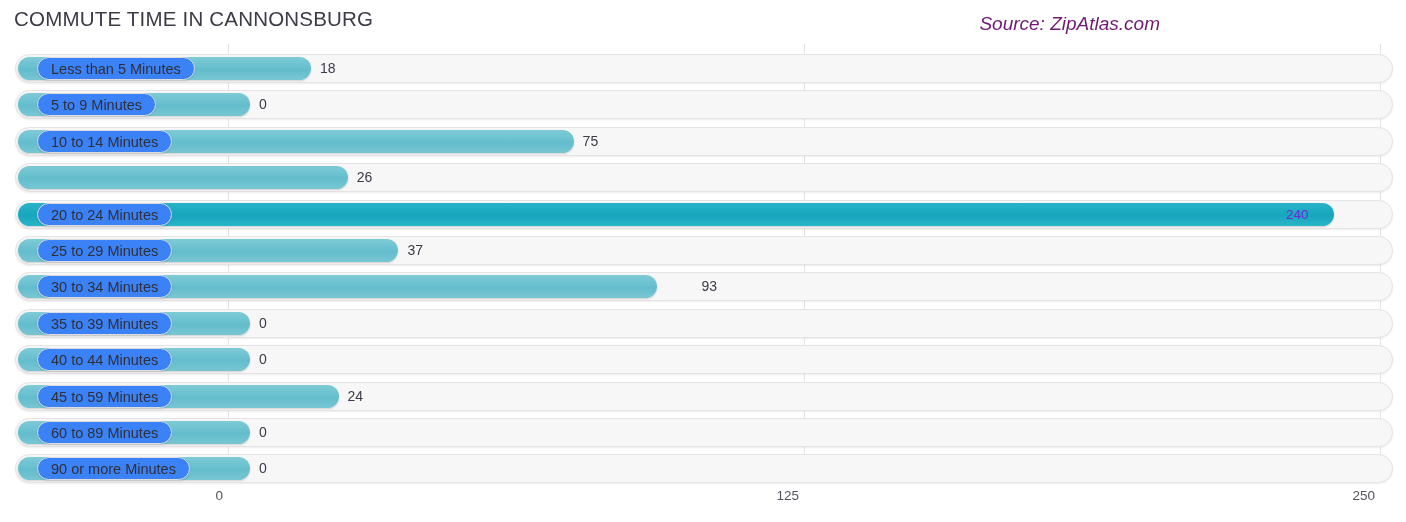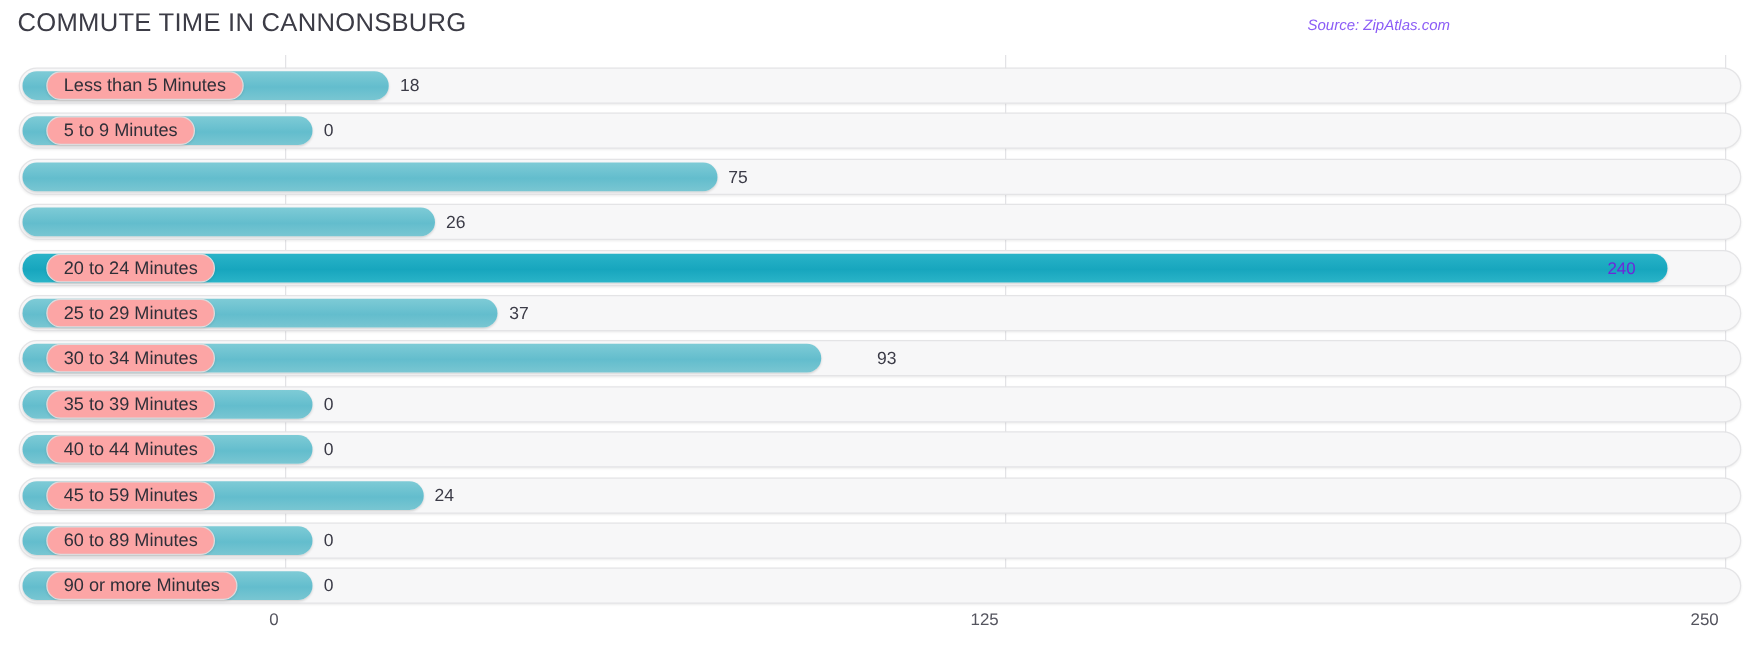--- a/index.html
+++ b/index.html
@@ -30,23 +30,23 @@
     font-size: 20.5px;
     letter-spacing: 0.2px;
     color: #3c3c46;
     font-weight: 400;
     white-space: nowrap;
   }
   #chart-source {
     position: absolute;
     right: 12px;
     top: 13px;
-    font-size: 12px;
+    font-size: 19px;
     font-style: italic;
-    color: #8b5cf6;
+    color: #701a75;
     white-space: nowrap;
   }
 
   
   #plot-area {
     position: absolute;
     left: 0;
     top: 44px;
     width: 1406px;
     height: 438px;
@@ -90,21 +90,21 @@
   .bar-row.highlight .bar-fill {
     background: linear-gradient(180deg, #29b3c8 0%, #17a6be 55%, #2ab4c8 100%);
   }
   .bar-label {
     position: absolute;
     left: 22px;
     top: 3px;
     height: 23px;
     line-height: 23px;
     padding: 0 13px;
-    background: #fca5a5;
+    background: #3b82f6;
     border: 1px solid #dcdcde;
     border-radius: 12px;
     font-size: 14.5px;
     color: #2f2f38;
     white-space: nowrap;
     box-sizing: border-box;
     box-shadow: 0 1px 2px rgba(0,0,0,0.10);
   }
   .bar-value {
     position: absolute;
@@ -160,20 +160,21 @@
       </div>
       <div class="bar-row" style="top: 46.4px;">
         <div class="bar-track"></div>
         <div class="bar-fill" style="width: 232px;"></div>
         <div class="bar-label">5 to 9 Minutes</div>
         <div class="bar-value" style="left: 244px;">0</div>
       </div>
       <div class="bar-row" style="top: 82.8px;">
         <div class="bar-track"></div>
         <div class="bar-fill" style="width: 555.6px;"></div>
+        <div class="bar-label">10 to 14 Minutes</div>
         <div class="bar-value" style="left: 567.6px;">75</div>
       </div>
       <div class="bar-row" style="top: 119.2px;">
         <div class="bar-track"></div>
         <div class="bar-fill" style="width: 329.808px;"></div>
         <div class="bar-value" style="left: 341.808px;">26</div>
       </div>
       <div class="bar-row highlight" style="top: 155.6px;">
         <div class="bar-track"></div>
         <div class="bar-fill" style="width: 1315.92px;"></div>

